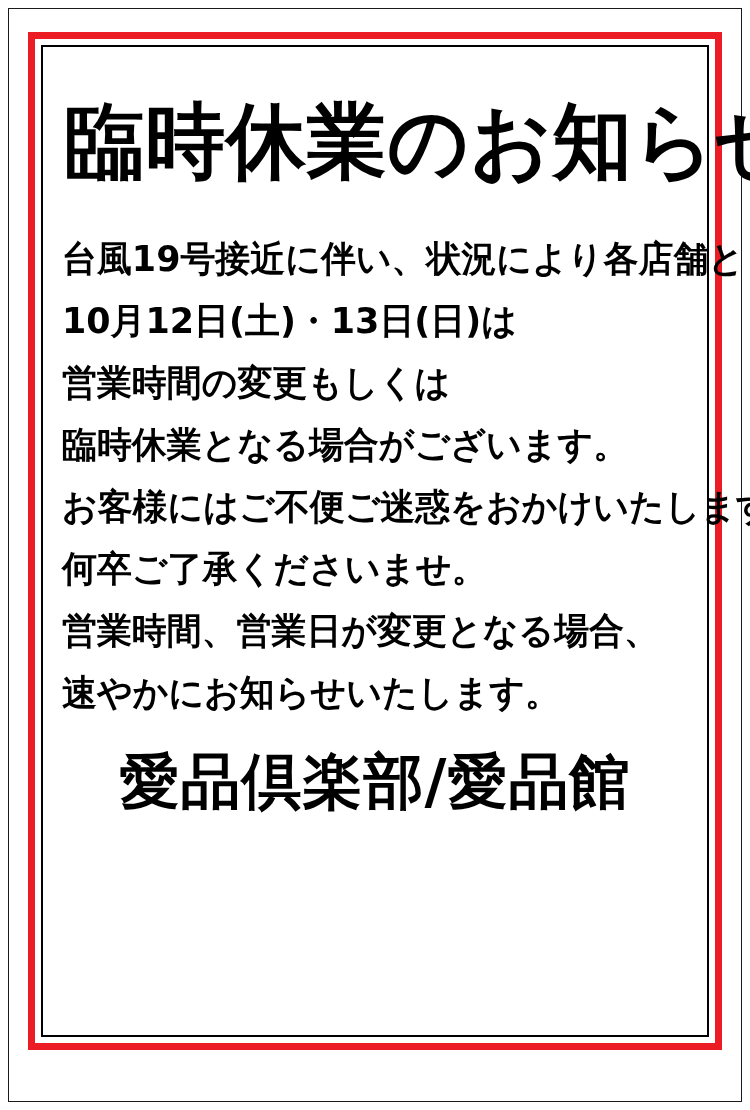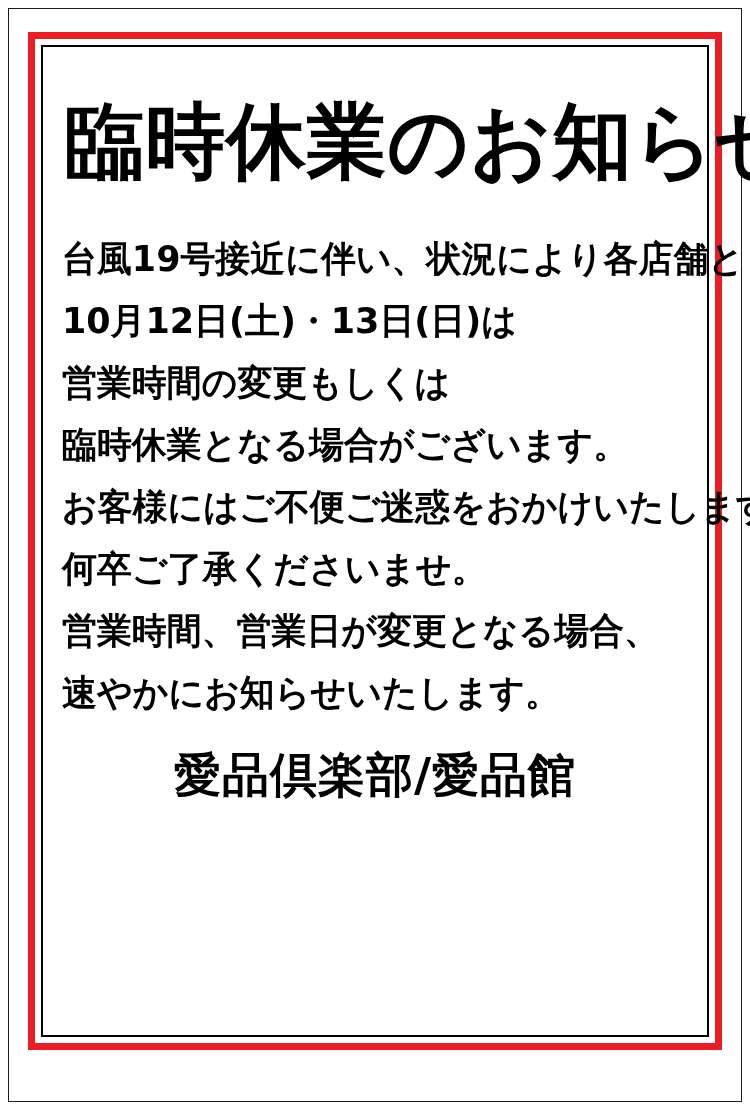--- a/index.html
+++ b/index.html
@@ -89,21 +89,21 @@
     white-space: nowrap;
     transform: scaleX(0.97);
     transform-origin: left center;
   }
   .body-line:last-child {
     margin-bottom: 0;
   }
   .signature {
     font-family: "DejaVu Sans", "Liberation Sans", sans-serif;
     font-weight: bold;
-    font-size: 47px;
+    font-size: 60px;
     line-height: 1.0;
     color: #000000;
     text-align: center;
     margin-top: 40px;
     white-space: nowrap;
     letter-spacing: 1px;
   }
 </style>
 </head>
 <body>

